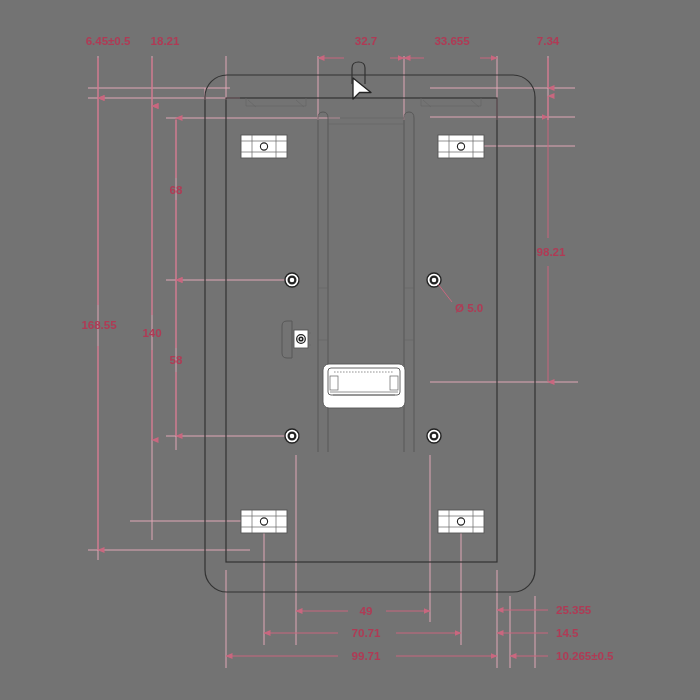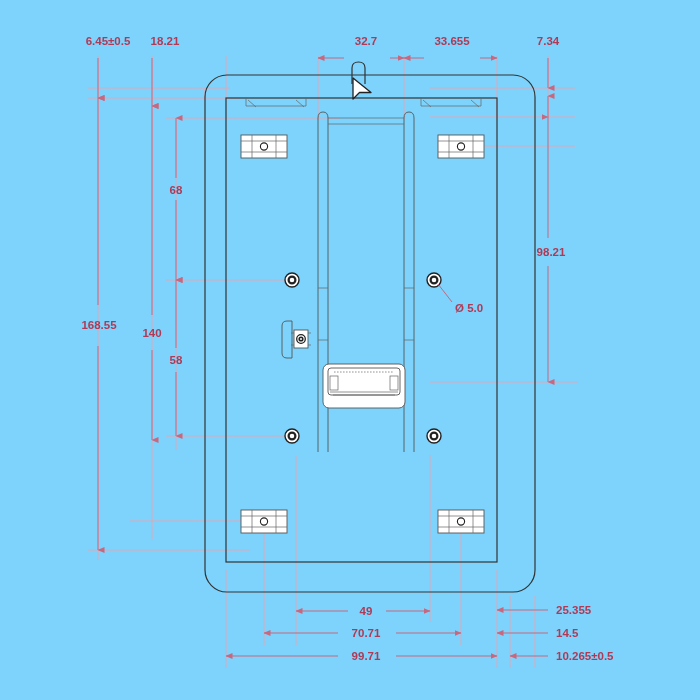--- a/index.html
+++ b/index.html
@@ -7,21 +7,21 @@
     padding: 0;
     background: #ffffff;
   }
   body {
     font-family: "Liberation Sans", sans-serif;
   }
   #stage {
     position: relative;
     width: 700px;
     height: 700px;
-    background: #7dd3fc;
+    background: #737373;
     overflow: hidden;
   }
   #drawing {
     position: absolute;
     left: 0;
     top: 0;
     width: 700px;
     height: 700px;
   }
   .dim-text {

